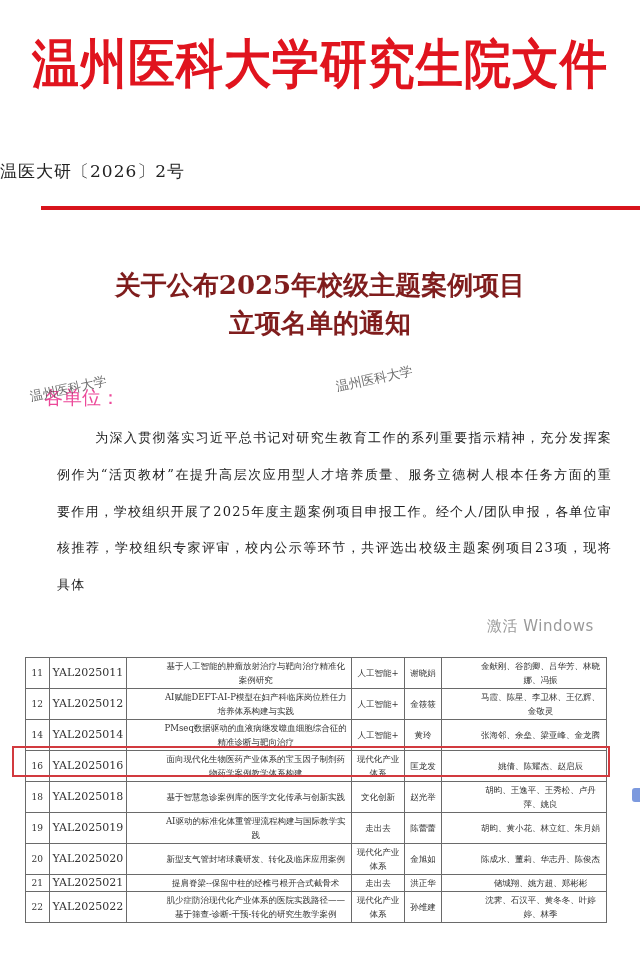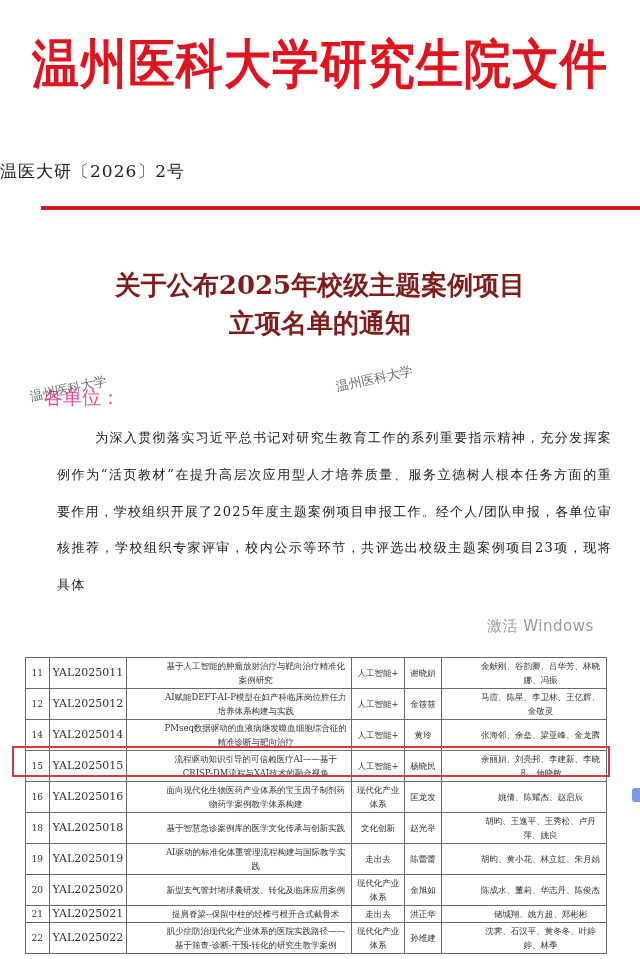--- a/index.html
+++ b/index.html
@@ -108,28 +108,20 @@
       </tr>
       <tr style="height: 30px;">
         <td class="c-no">14</td>
         <td class="c-id">YAL2025014</td>
         <td class="c-name">PMseq数据驱动的血液病继发噬血细胞综合征的精准诊断与靶向治疗</td>
         <td class="c-cat">人工智能+</td>
         <td class="c-lead">黄玲</td>
         <td class="c-members">张海邻、余垒、梁亚峰、金龙腾</td>
       </tr>
       <tr style="height: 30px;">
-        <td class="c-no">15</td>
-        <td class="c-id">YAL2025015</td>
-        <td class="c-name">流程驱动知识引导的可信赖医疗AI——基于CRISP-DM流程与XAI技术的融合视角</td>
-        <td class="c-cat">人工智能+</td>
-        <td class="c-lead">杨晓民</td>
-        <td class="c-members">余丽娟、刘亮邦、李建新、李晓凡、伸晓敏</td>
-      </tr>
-      <tr style="height: 30px;">
         <td class="c-no">16</td>
         <td class="c-id">YAL2025016</td>
         <td class="c-name">面向现代化生物医药产业体系的宝玉因子制剂药物药学案例教学体系构建</td>
         <td class="c-cat">现代化产业体系</td>
         <td class="c-lead">匡龙发</td>
         <td class="c-members">姚倩、陈耀杰、赵启辰</td>
       </tr>
       <tr style="height: 14px;">
         <td class="c-no">18</td>
         <td class="c-id">YAL2025018</td>

